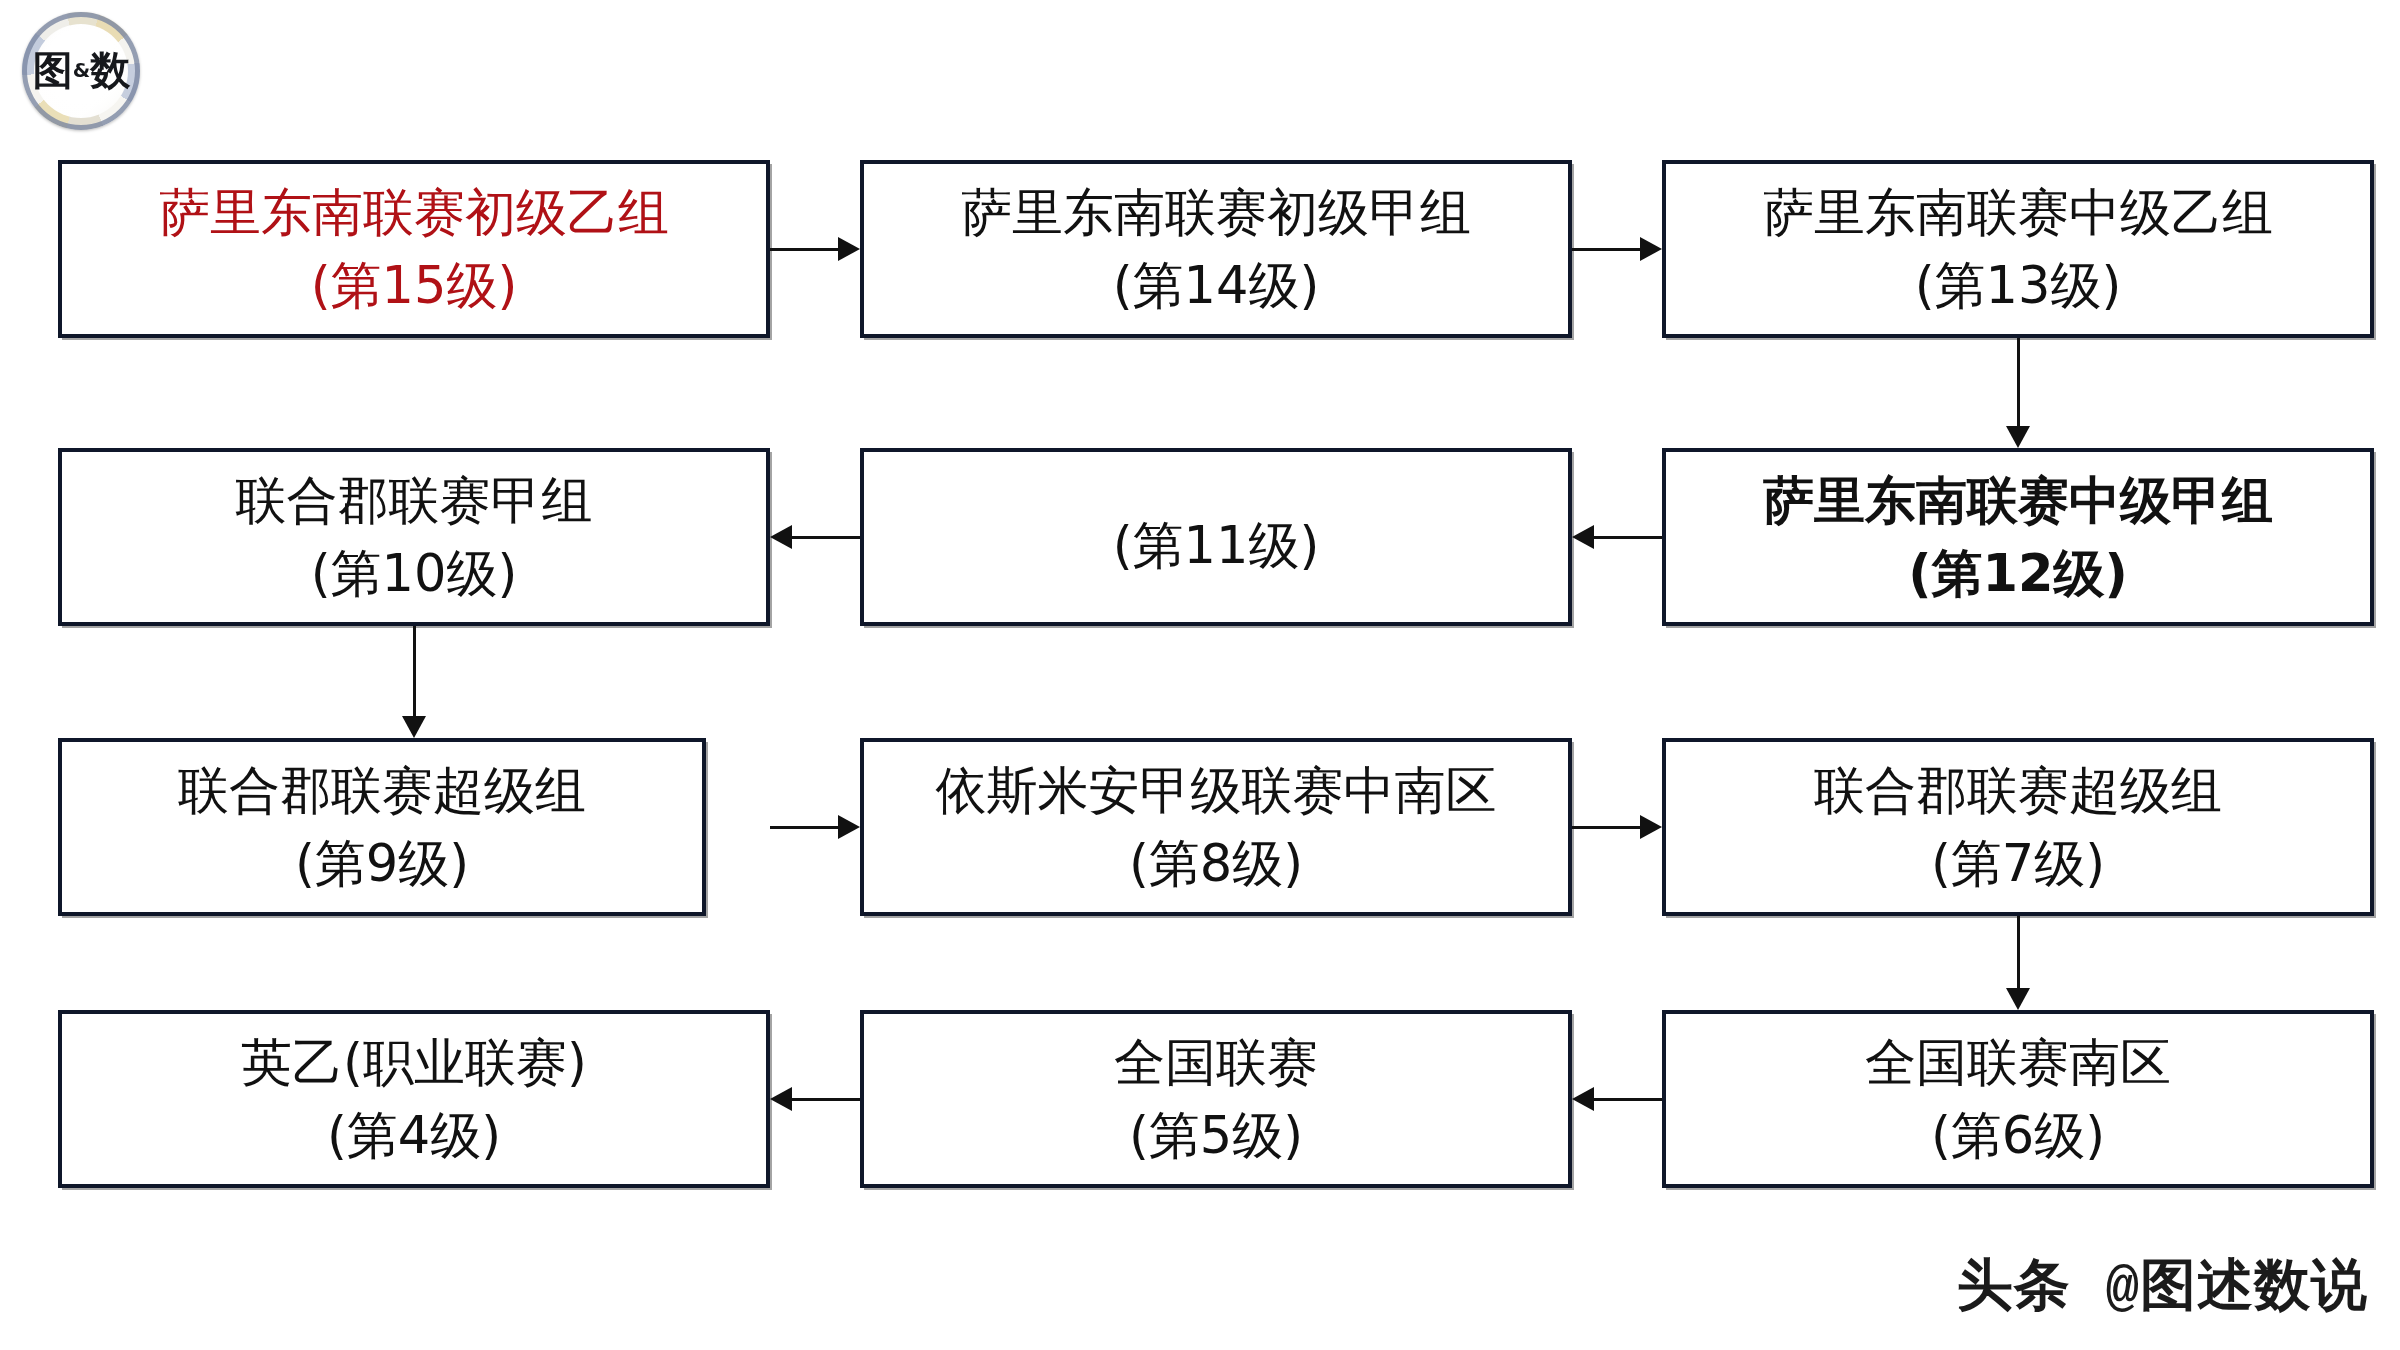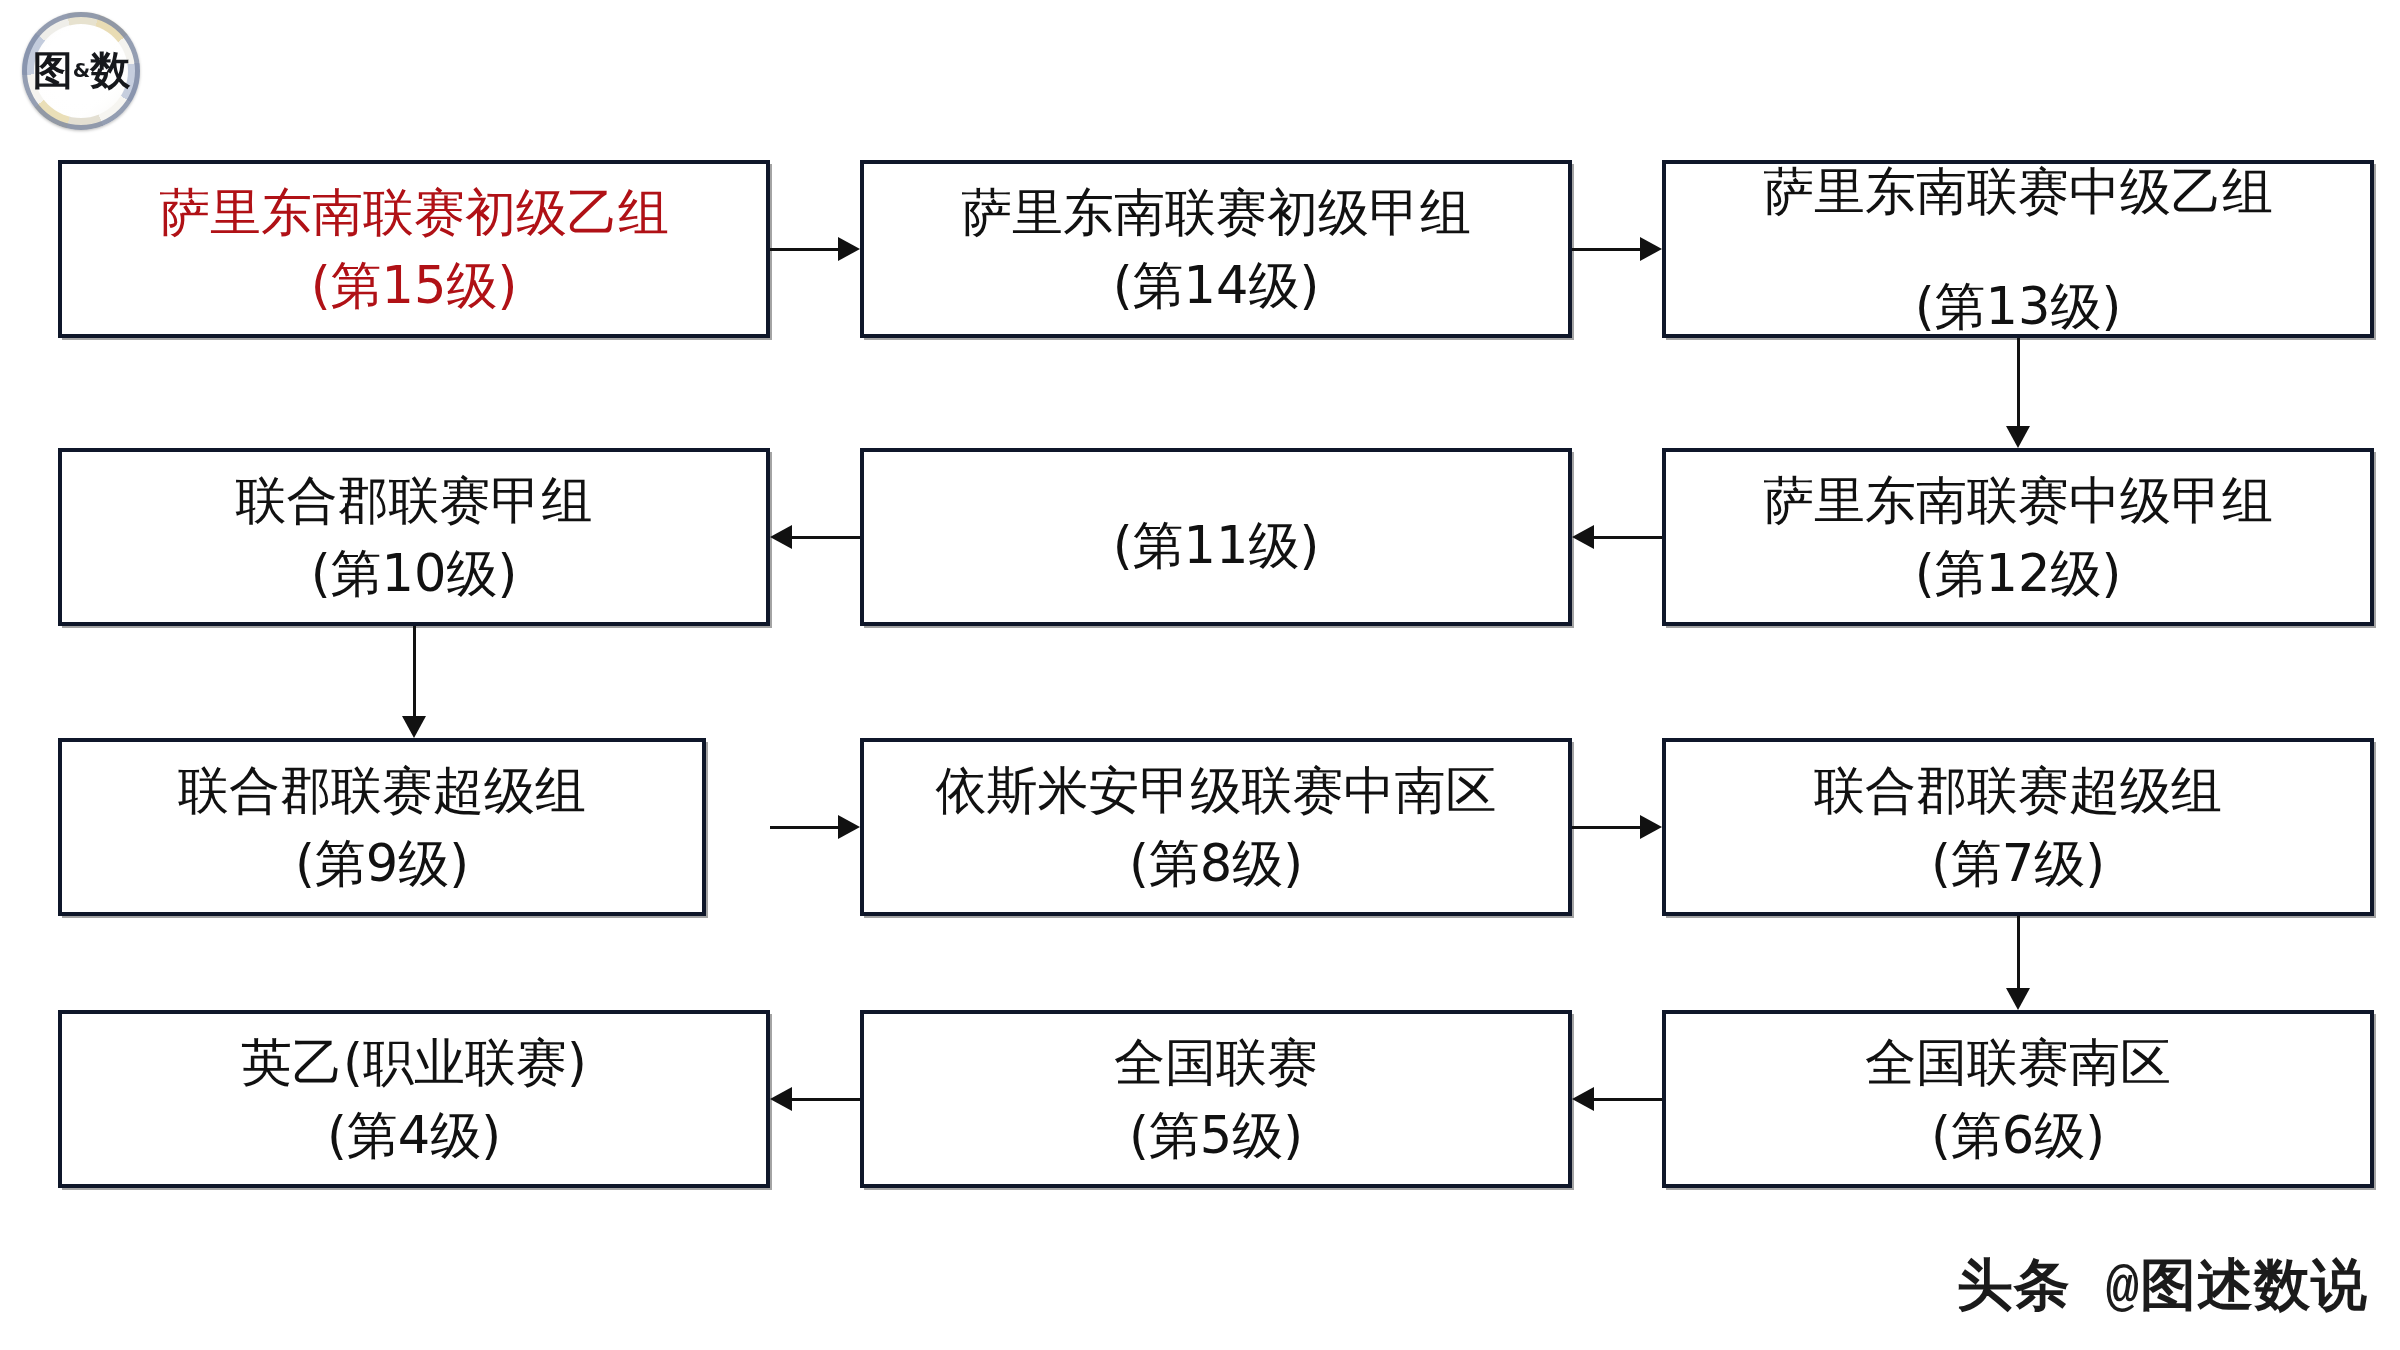--- a/index.html
+++ b/index.html
@@ -173,25 +173,25 @@
 </div>
 
 <div class="node highlight" style="left: 58px; top: 160px; width: 712px; height: 178px;">
     <div class="line1">萨里东南联赛初级乙组</div>
     <div class="line2">(第15级)</div>
   </div>
 <div class="node" style="left: 860px; top: 160px; width: 712px; height: 178px;">
     <div class="line1">萨里东南联赛初级甲组</div>
     <div class="line2">(第14级)</div>
   </div>
-<div class="node" style="left: 1662px; top: 160px; width: 712px; height: 178px; justify-content: space-between;">
+<div class="node" style="left: 1662px; top: 160px; width: 712px; height: 178px;">
     <div class="line1">萨里东南联赛中级乙组</div>
     <div class="line2">(第13级)</div>
   </div>
-<div class="node" style="left: 1662px; top: 448px; width: 712px; height: 178px;">
+<div class="node" style="left: 1662px; top: 448px; width: 712px; height: 178px; font-weight: bold;">
     <div class="line1">萨里东南联赛中级甲组</div>
     <div class="line2">(第12级)</div>
   </div>
 <div class="node" style="left: 860px; top: 448px; width: 712px; height: 178px;">
     <div class="line2">(第11级)</div>
   </div>
 <div class="node" style="left: 58px; top: 448px; width: 712px; height: 178px;">
     <div class="line1">联合郡联赛甲组</div>
     <div class="line2">(第10级)</div>
   </div>

